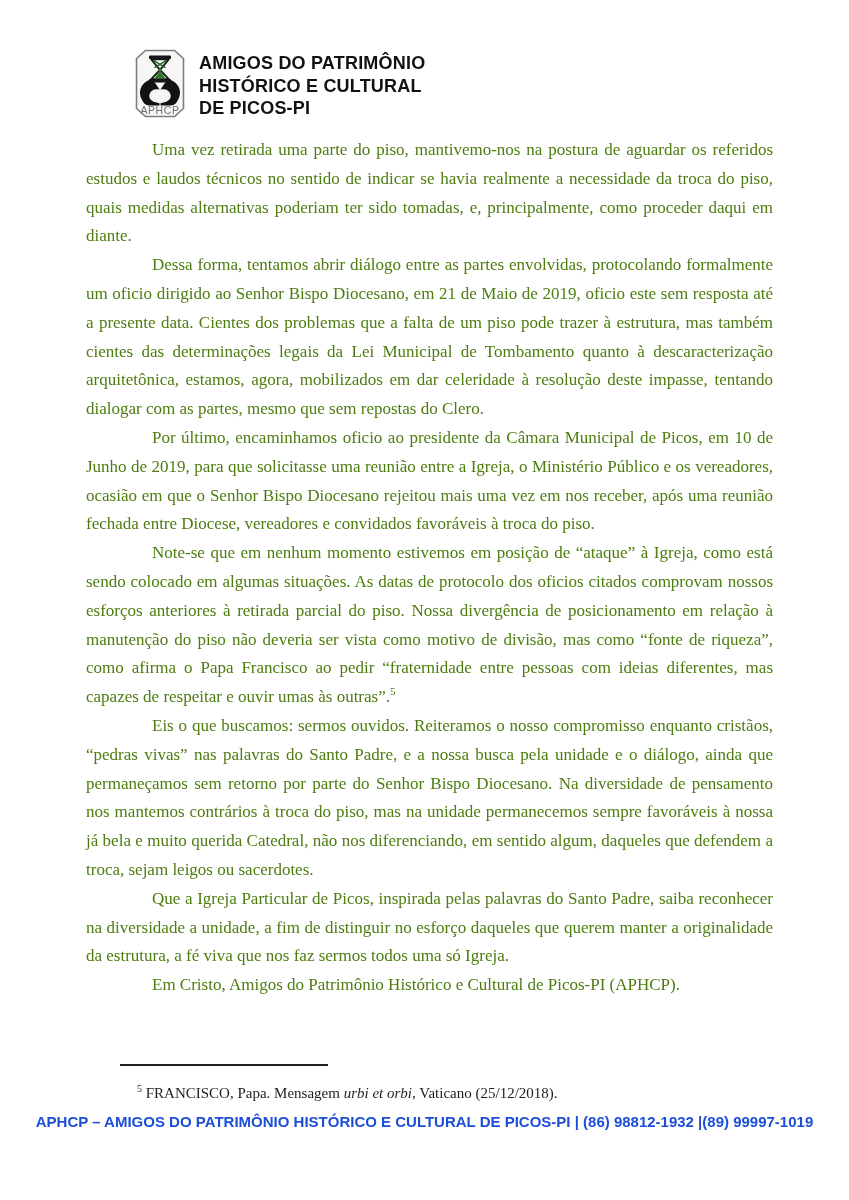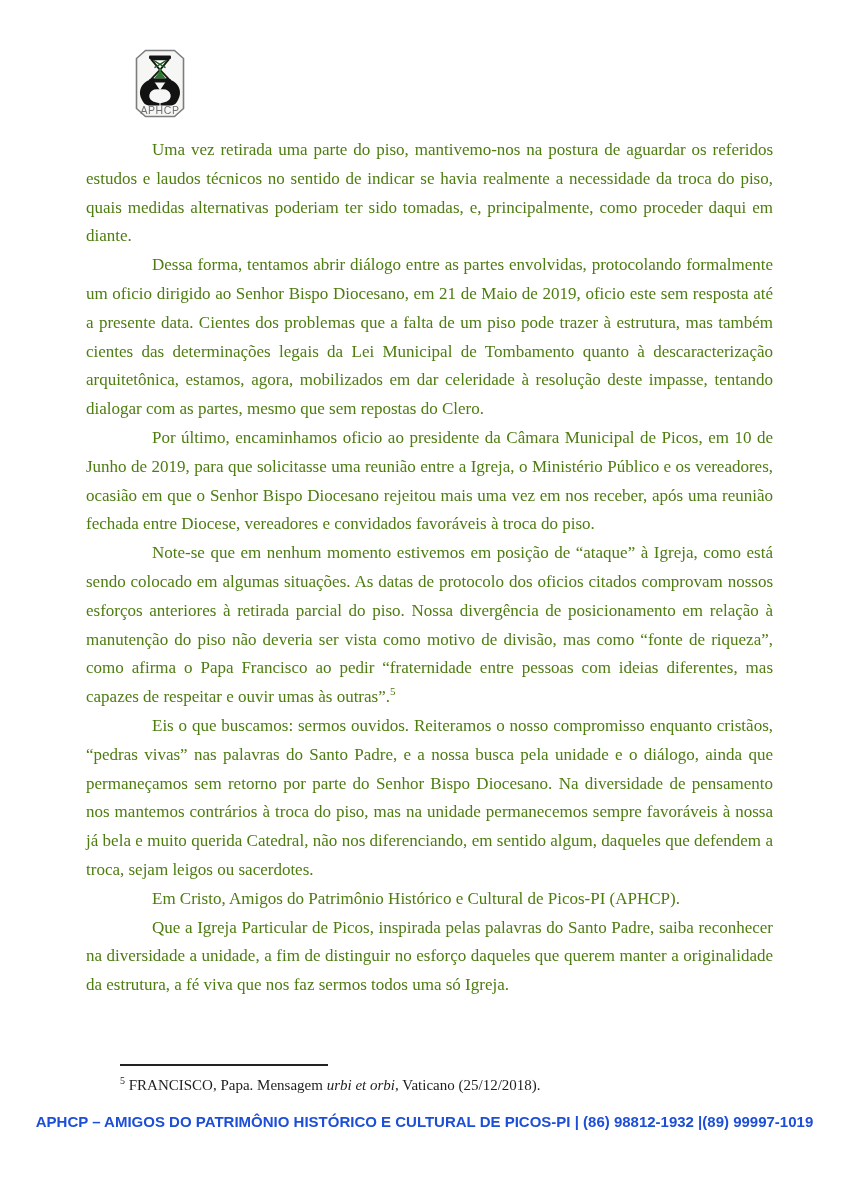--- a/index.html
+++ b/index.html
@@ -48,21 +48,21 @@
   
   .footnote-area {
     position: absolute; top: 1064px; left: 120px; width: 650px;
     color: #1e1e1e;
   }
   .fn-divider {
     width: 208px; height: 0;
     border-top: 2px solid #222222;
     margin: 0 0 9px 0;
   }
-  .fn-text { margin: 0; font-size: 15px; line-height: 20px; }
+  .fn-text { margin: 17px; font-size: 15px; line-height: 20px; }
   .fn-text .fn-marker { font-size: 10px; vertical-align: super; line-height: 0; }
 
   
   .page-footer {
     position: absolute; top: 1113px; left: 0; width: 100%;
     text-align: center;
     font-family: "Liberation Sans", sans-serif;
     font-weight: bold;
     font-size: 15px;
     letter-spacing: 0px;
@@ -87,30 +87,35 @@
       <path d="M25 21.8 L30.6 29.3 L19.4 29.3 Z" fill="#2c7a2c"></path>
       <circle cx="25" cy="20.8" r="1.5" fill="#2c7a2c"></circle>
     </g>
 
     <g>
       <path d="M7 51 C3 44 5 36 12 32 C15.5 30 18.5 31.5 20.5 34.5 L24.5 40.5 C19 39.5 15.5 41.5 14.5 45.5 C13.5 49.5 16.5 52.5 21.5 53.5 L24.5 54.2 L24.5 56.5 L13.5 56.5 C10 56 8.5 54 7 51 Z" fill="#121212"></path>
       <path d="M7 51 C3 44 5 36 12 32 C15.5 30 18.5 31.5 20.5 34.5 L24.5 40.5 C19 39.5 15.5 41.5 14.5 45.5 C13.5 49.5 16.5 52.5 21.5 53.5 L24.5 54.2 L24.5 56.5 L13.5 56.5 C10 56 8.5 54 7 51 Z" fill="#121212" transform="translate(50,0) scale(-1,1)"></path>
     </g>
     <text x="25" y="64.5" text-anchor="middle" font-family="Liberation Sans, sans-serif" font-size="10.5" letter-spacing="0.6" fill="#6f6f6f">APHCP</text>
   </svg>
+  <div class="org-title">
+    <div>AMIGOS DO PATRIMÔNIO</div>
+    <div>HISTÓRICO E CULTURAL</div>
+    <div>DE PICOS-PI</div>
+  </div>
 </div>
 
 <div class="content">
   <p><span>Uma vez retirada uma parte do piso, mantivemo-nos na postura de aguardar os referidos estudos e laudos técnicos no sentido de indicar se havia realmente a necessidade da troca do piso, quais medidas alternativas poderiam ter sido tomadas, e, principalmente, como proceder daqui em diante.</span></p>
   <p><span>Dessa forma, tentamos abrir diálogo entre as partes envolvidas, protocolando formalmente um oficio dirigido ao Senhor Bispo Diocesano, em 21 de Maio de 2019, oficio este sem resposta até a presente data. Cientes dos problemas que a falta de um piso pode trazer à estrutura, mas também cientes das determinações legais da Lei Municipal de Tombamento quanto à descaracterização arquitetônica, estamos, agora, mobilizados em dar celeridade à resolução deste impasse, tentando dialogar com as partes, mesmo que sem repostas do Clero.</span></p>
   <p><span>Por último, encaminhamos oficio ao presidente da Câmara Municipal de Picos, em 10 de Junho de 2019, para que solicitasse uma reunião entre a Igreja, o Ministério Público e os vereadores, ocasião em que o Senhor Bispo Diocesano rejeitou mais uma vez em nos receber, após uma reunião fechada entre Diocese, vereadores e convidados favoráveis à troca do piso.</span></p>
   <p><span>Note-se que em nenhum momento estivemos em posição de “ataque” à Igreja, como está sendo colocado em algumas situações. As datas de protocolo dos oficios citados comprovam nossos esforços anteriores à retirada parcial do piso. Nossa divergência de posicionamento em relação à manutenção do piso não deveria ser vista como motivo de divisão, mas como “fonte de riqueza”, como afirma o Papa Francisco ao pedir “fraternidade entre pessoas com ideias diferentes, mas capazes de respeitar e ouvir umas às outras”.</span><sup class="fn-ref">5</sup></p>
   <p><span>Eis o que buscamos: sermos ouvidos. Reiteramos o nosso compromisso enquanto cristãos, “pedras vivas” nas palavras do Santo Padre, e a nossa busca pela unidade e o diálogo, ainda que permaneçamos sem retorno por parte do Senhor Bispo Diocesano. Na diversidade de pensamento nos mantemos contrários à troca do piso, mas na unidade permanecemos sempre favoráveis à nossa já bela e muito querida Catedral, não nos diferenciando, em sentido algum, daqueles que defendem a troca, sejam leigos ou sacerdotes.</span></p>
+  <p><span>Que a Igreja Particular de Picos, inspirada pelas palavras do Santo Padre, saiba reconhecer na diversidade a unidade, a fim de distinguir no esforço daqueles que querem manter a originalidade da estrutura, a fé viva que nos faz sermos todos uma só Igreja.</span></p>
   <p><span>Em Cristo, Amigos do Patrimônio Histórico e Cultural de Picos-PI (APHCP).</span></p>
-  <p><span>Que a Igreja Particular de Picos, inspirada pelas palavras do Santo Padre, saiba reconhecer na diversidade a unidade, a fim de distinguir no esforço daqueles que querem manter a originalidade da estrutura, a fé viva que nos faz sermos todos uma só Igreja.</span></p>
 </div>
 
 <div class="footnote-area">
   <div class="fn-divider"></div>
   <p class="fn-text"><sup class="fn-marker">5</sup> <span>FRANCISCO, Papa. Mensagem </span><i>urbi et orbi</i><span>, Vaticano (25/12/2018).</span></p>
 </div>
 
 <div class="page-footer">APHCP – AMIGOS DO PATRIMÔNIO HISTÓRICO E CULTURAL DE PICOS-PI | (86) 98812-1932 |(89) 99997-1019</div>
 
 </body></html>

